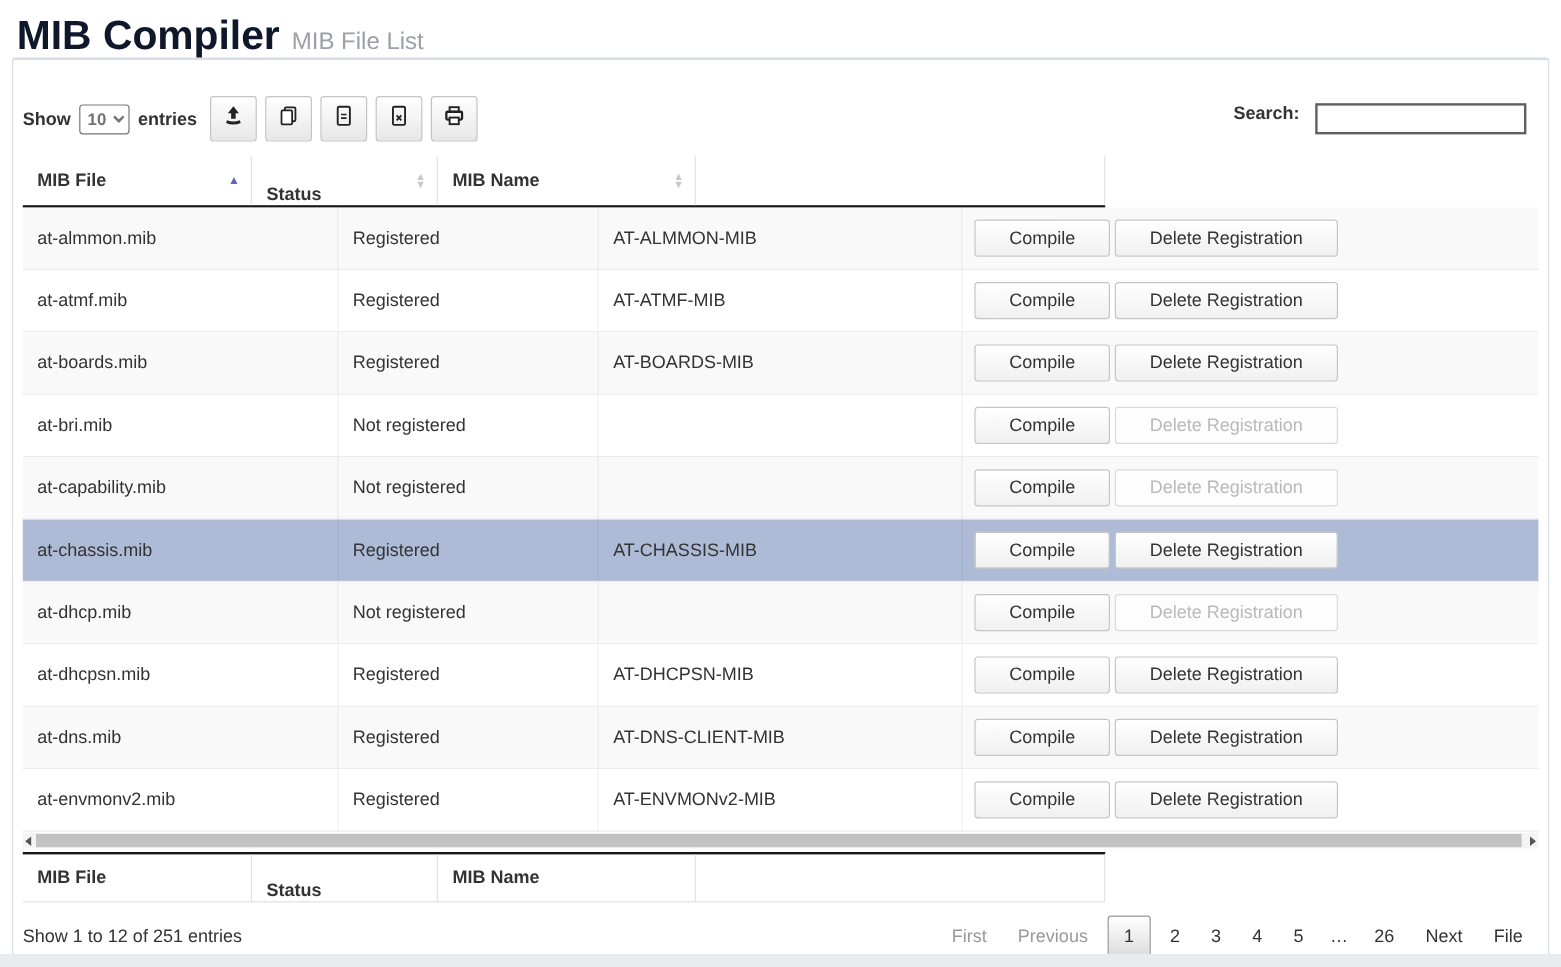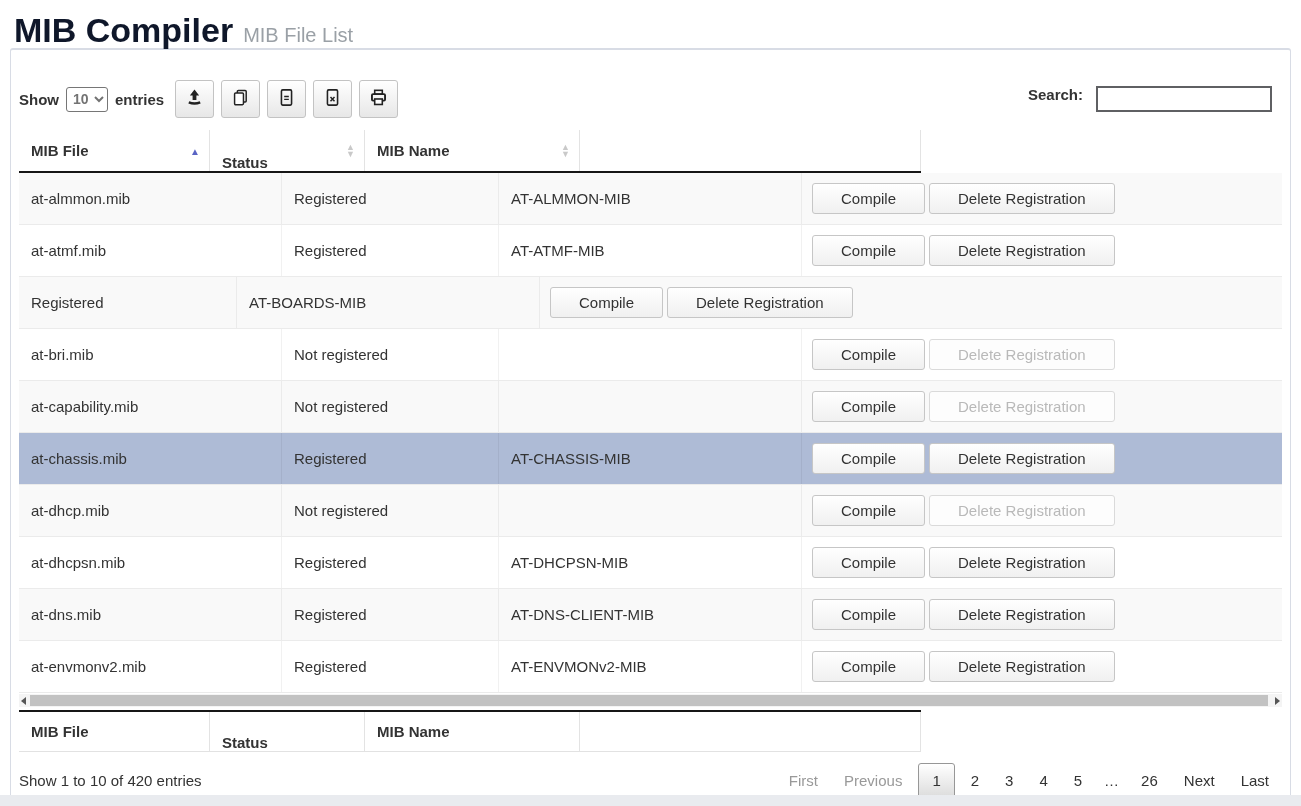--- a/index.html
+++ b/index.html
@@ -198,20 +198,21 @@
     <div class="bcell bc1">at-atmf.mib</div>
     <div class="bcell bc2">Registered</div>
     <div class="bcell bc3">AT-ATMF-MIB</div>
     <div class="bcell bc4">
       <button class="act-btn">Compile</button>
       <button class="act-btn">Delete Registration</button>
     </div>
   </div>
 
   <div class="brow odd">
+    <div class="bcell bc1">at-boards.mib</div>
     <div class="bcell bc2">Registered</div>
     <div class="bcell bc3">AT-BOARDS-MIB</div>
     <div class="bcell bc4">
       <button class="act-btn">Compile</button>
       <button class="act-btn">Delete Registration</button>
     </div>
   </div>
 
   <div class="brow">
     <div class="bcell bc1">at-bri.mib</div>
@@ -297,33 +298,33 @@
     <div class="hcell hc2">
       <span>Status</span>
     </div>
     <div class="hcell hc3">
       <span>MIB Name</span>
     </div>
     <div class="hcell hc4 last"></div>
   </div>
 
   <div class="table-footer">
-    <div class="info-text">Show 1 to 10 of 420 entries</div>
+    <div class="info-text">Show 1 to 12 of 251 entries</div>
     <div class="pagination">
       <span class="pg-item disabled">First</span>
       <span class="pg-item disabled">Previous</span>
       <span style="display:flex;align-items:center;">
           <span class="pg-item current">1</span>
           <span class="pg-item">2</span>
           <span class="pg-item">3</span>
           <span class="pg-item">4</span>
           <span class="pg-item">5</span>
           <span class="pg-item ellipsis">…</span>
           <span class="pg-item">26</span>
         </span>
       <span class="pg-item">Next</span>
-      <span class="pg-item">Last</span>
+      <span class="pg-item">File</span>
     </div>
   </div>
 
 </div>
 
 <div class="bottom-strip"></div>
 
 </body></html>

